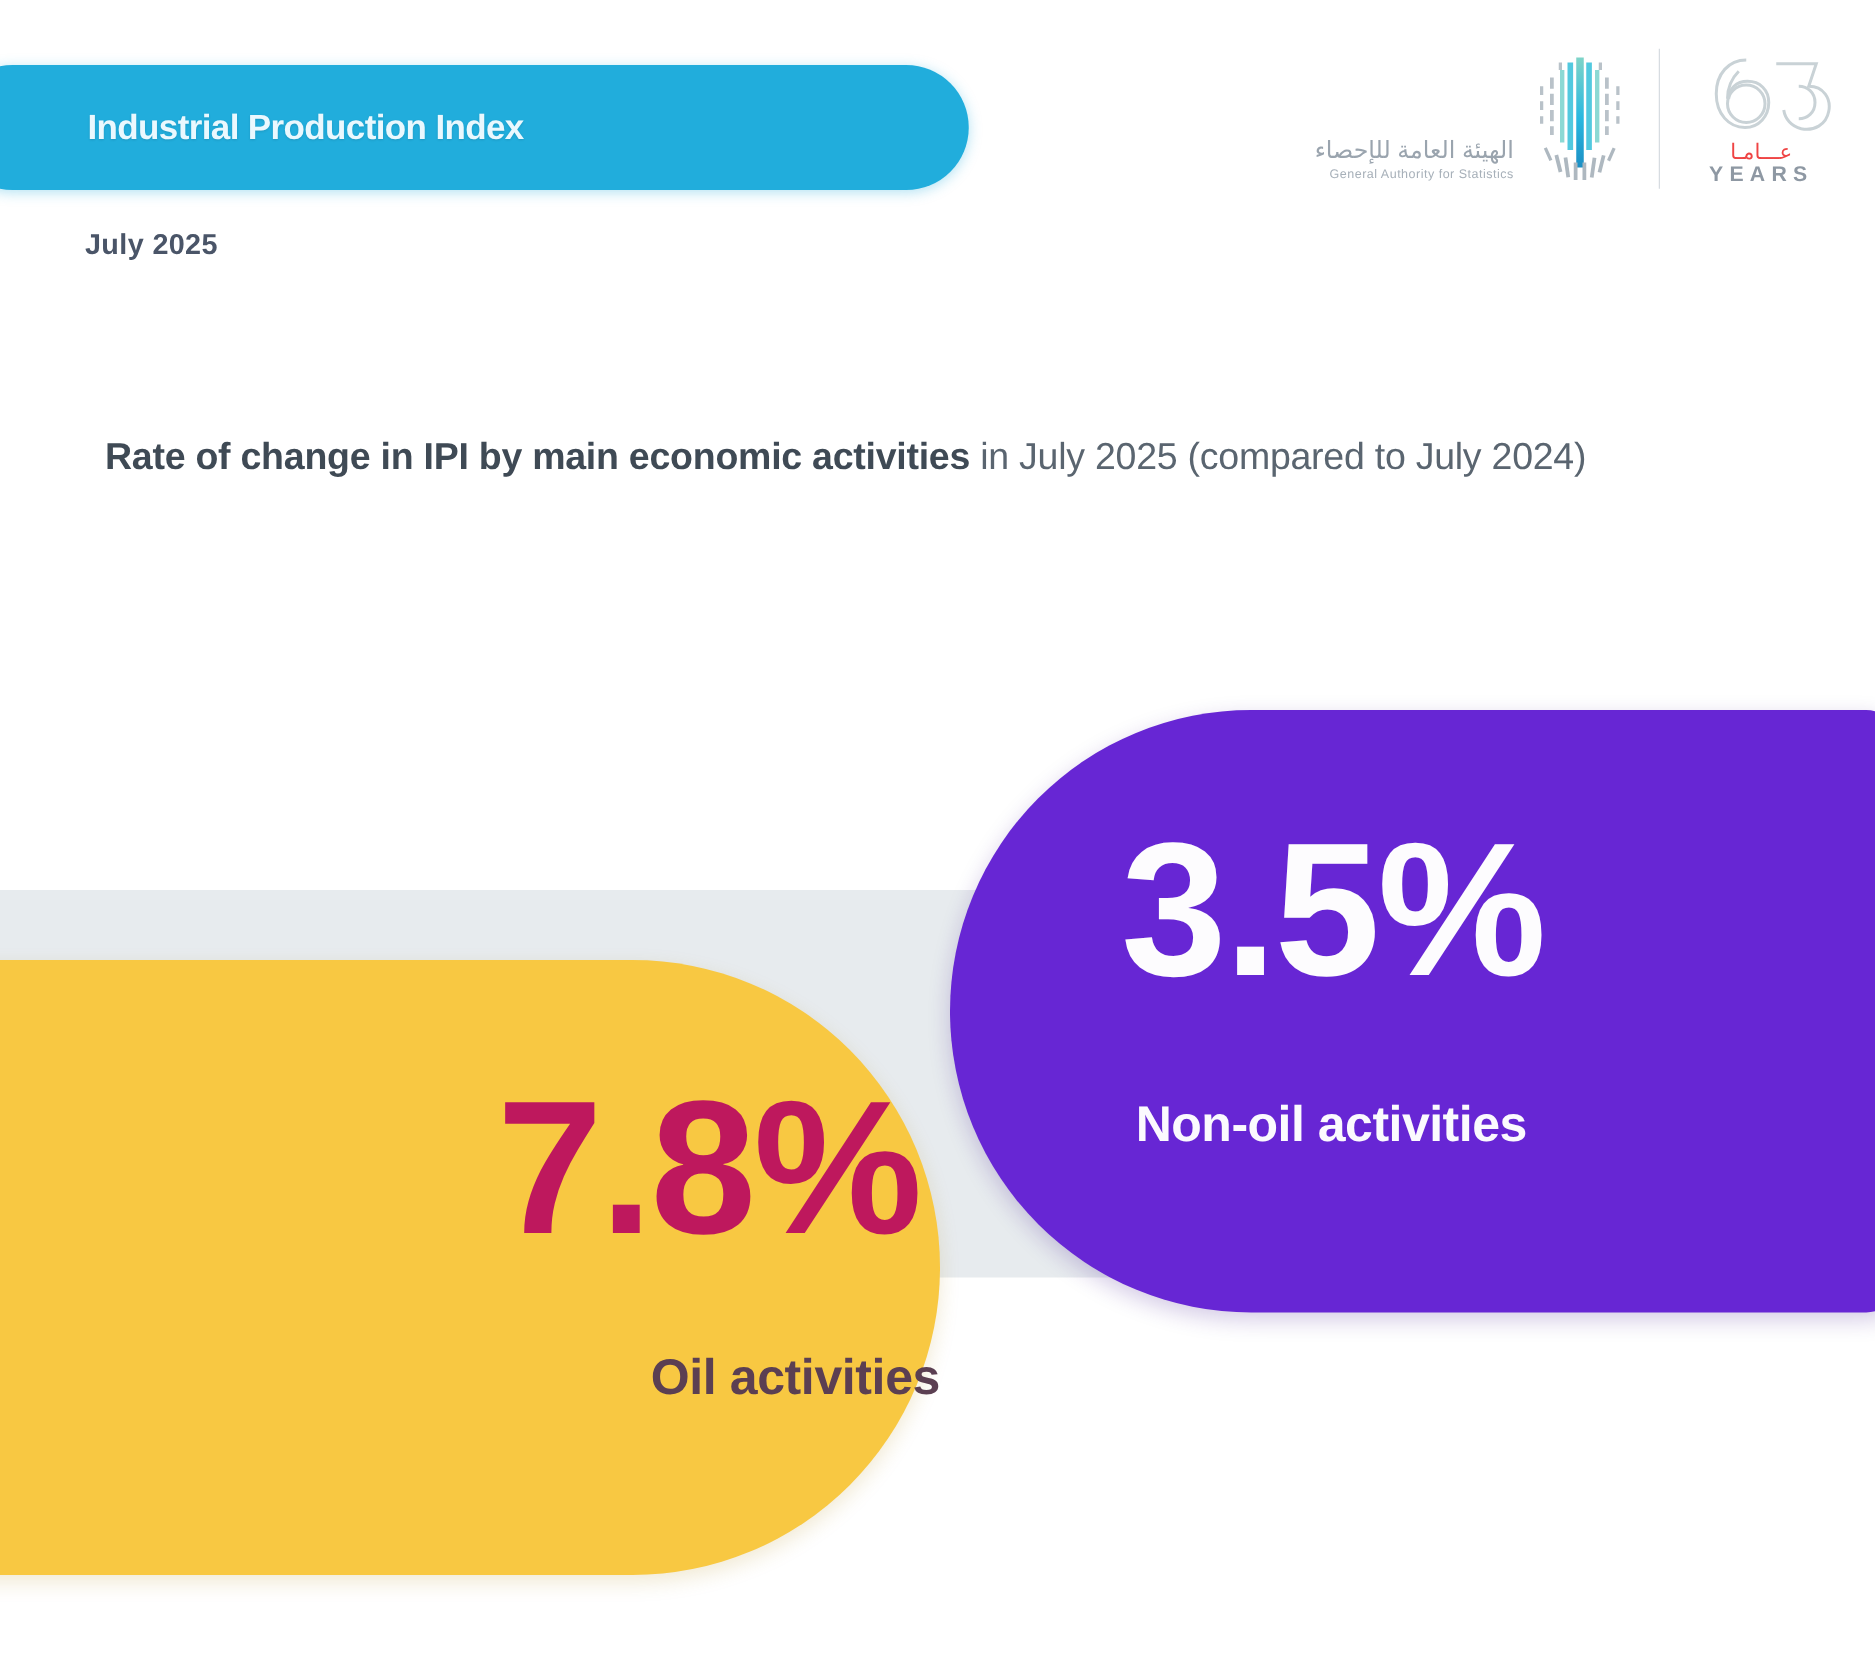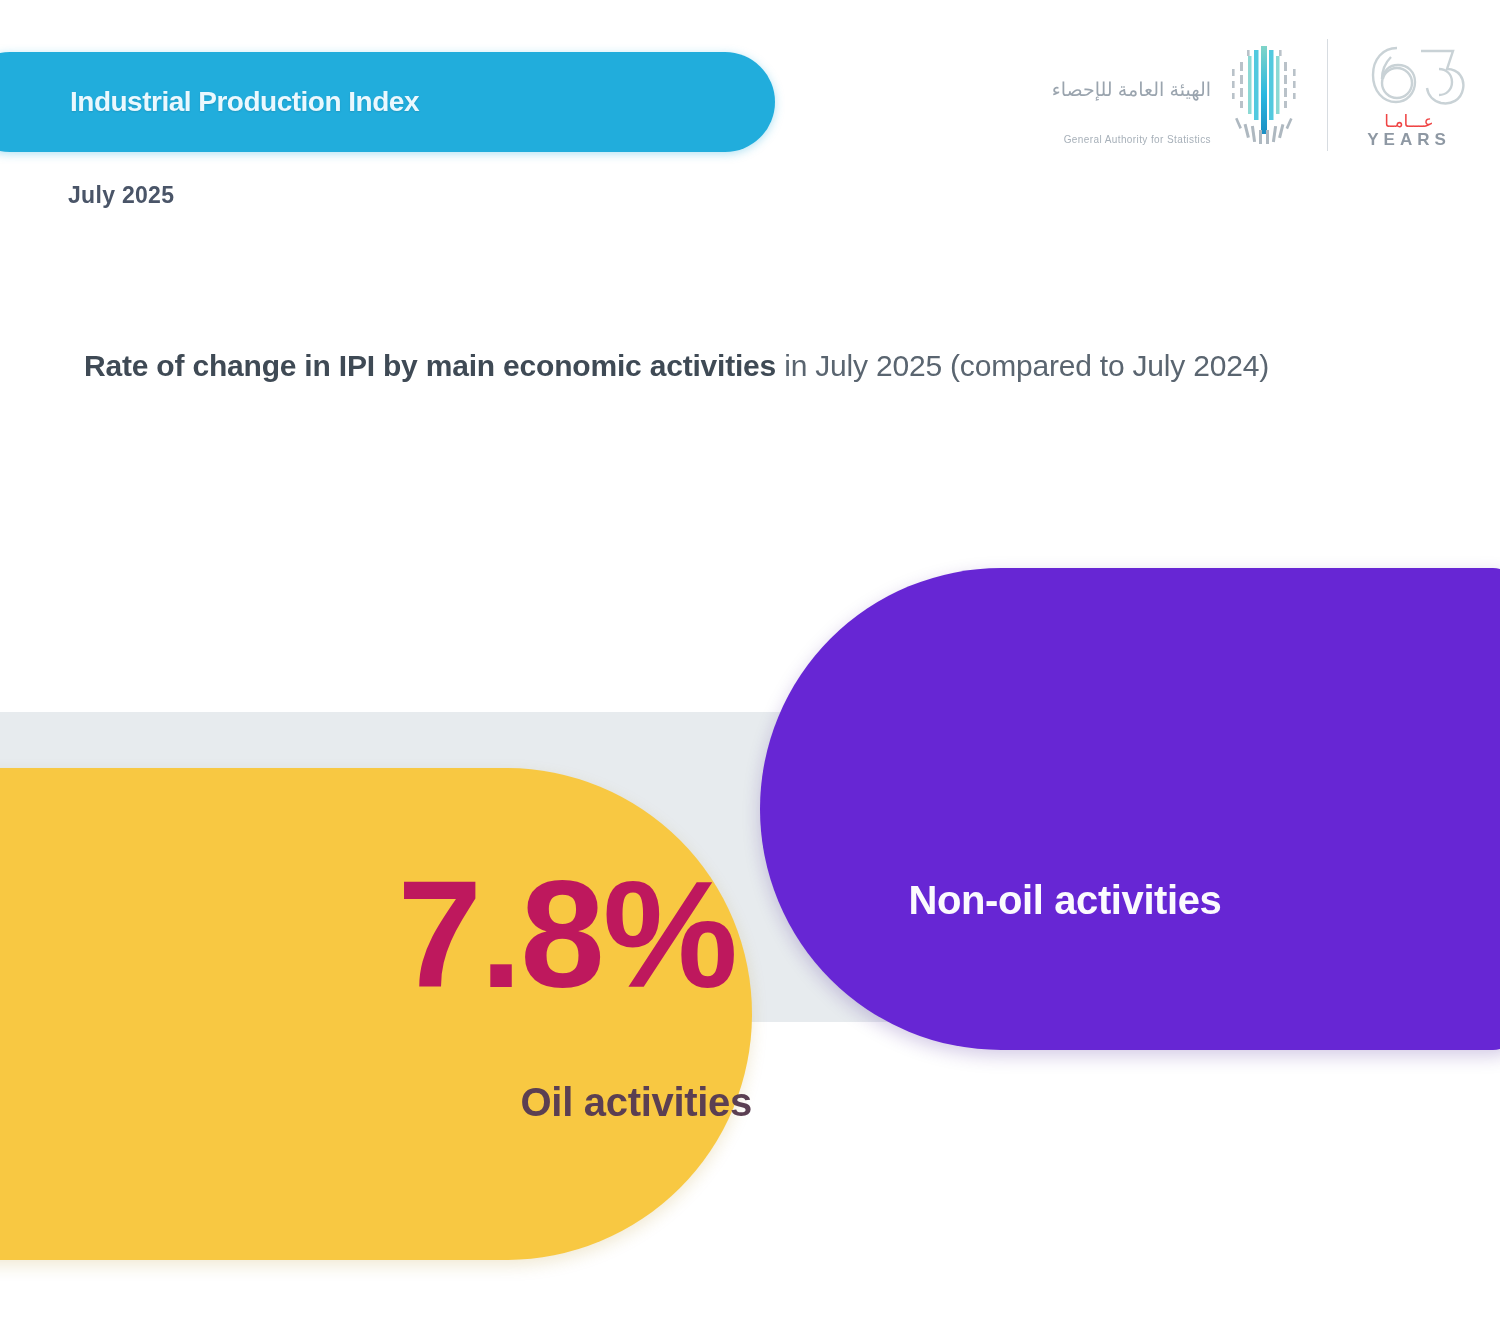--- a/index.html
+++ b/index.html
@@ -55,21 +55,20 @@
     height:130px;
   }
   .logo-text-wrap {
     display:flex;
     flex-direction:column;
     align-items:flex-end;
     justify-content:flex-end;
     height:100%;
     padding-bottom:14px;
     margin-right:12px;
-    gap:31px;
   }
   .logo-text-ar {
     font-size:19px;
     color:#9AA4AE;
     letter-spacing:1px;
     direction:rtl;
     white-space:nowrap;
     line-height:1.25;
   }
   .logo-text-en {
@@ -282,19 +281,20 @@
   </div>
 </div>
 
 <div class="subtitle">
   <span class="em">Rate of change in IPI by main economic activities</span><span> in July 2025 (compared to July 2024)</span>
 </div>
 
 <div class="grey-band"></div>
 
 <div class="card-purple">
+  <div class="value">3.5%</div>
   <div class="label">Non-oil activities</div>
 </div>
 
 <div class="card-yellow">
   <div class="value">7.8%</div>
   <div class="label">Oil activities</div>
 </div>
 
 </body></html>

